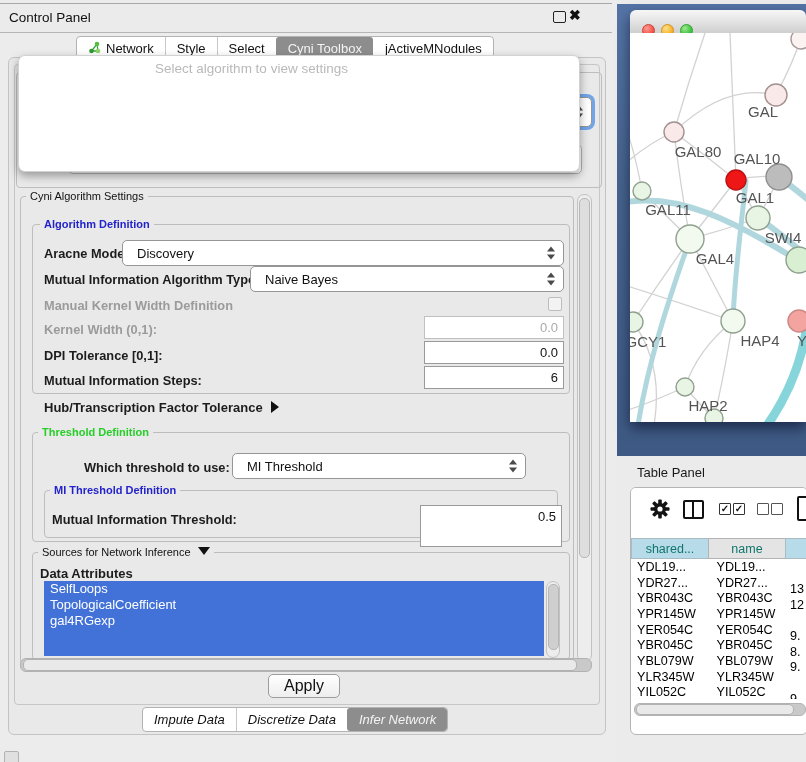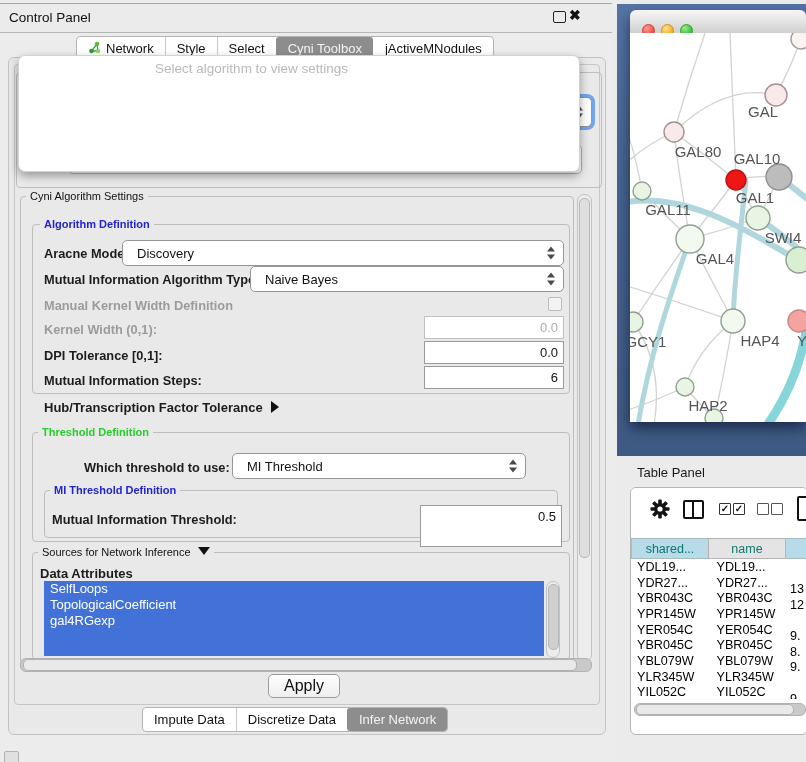--- a/index.html
+++ b/index.html
@@ -195,21 +195,21 @@
 <div class="abs vscroll" style="left:546px;top:581px;width:12px;height:75px;">
   <div class="vthumb" style="top:2px;height:64px;background:#cfcfcf;"></div>
 </div>
 
 <div class="abs hscroll" style="left:20px;top:658px;width:570px;height:12px;">
   <div class="hthumb" style="left:2px;width:552px;"></div>
 </div>
 
 <div class="abs apply-btn">Apply</div>
 
-<div class="abs tabbar" style="left:142px;top:707px;" id="bottom-tabs">
+<div class="abs tabbar" style="left:142px;top:707px;font-style:italic;" id="bottom-tabs">
     <div class="tab">
       <span>Impute Data</span>
     </div>
     <div class="tab">
       <span>Discretize Data</span>
     </div>
     <div class="tab selected">
       <span>Infer Network</span>
     </div>
   </div>

